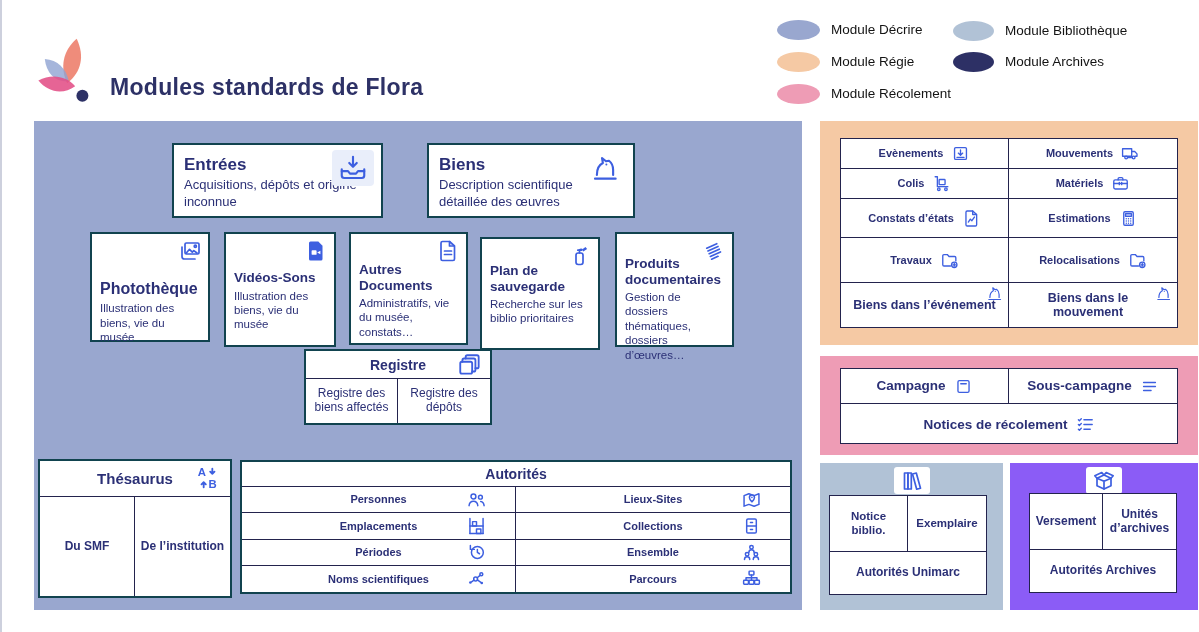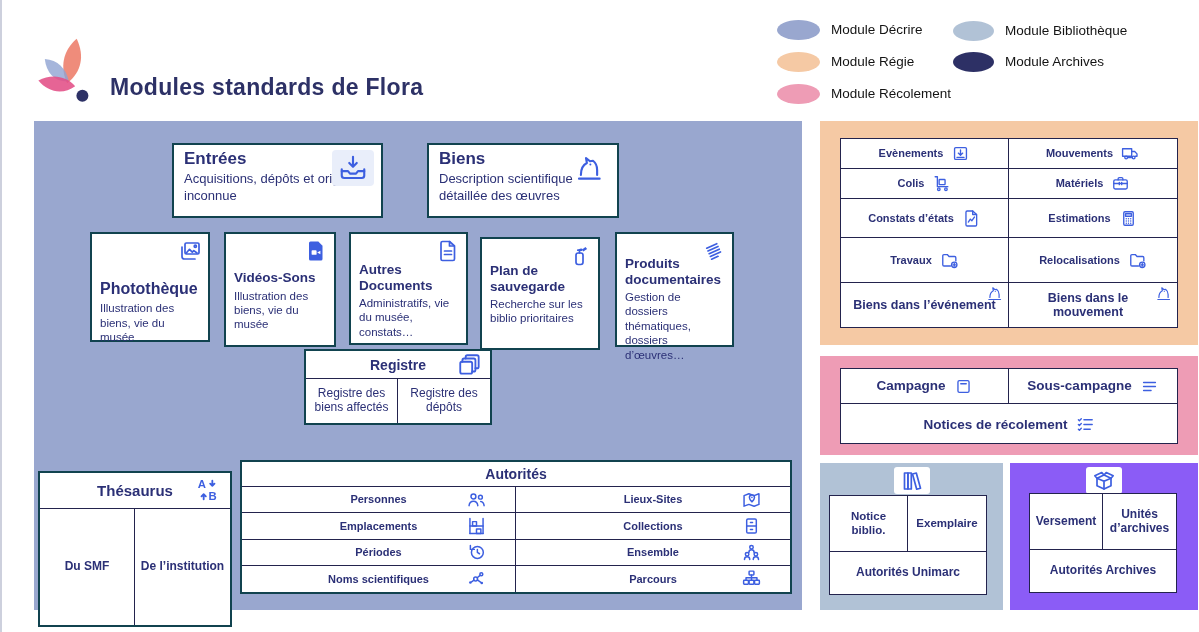--- a/index.html
+++ b/index.html
@@ -24,21 +24,21 @@
   
   .panel{position:absolute}
   .panel.decrire{left:32px;top:121px;width:768px;height:489px}
   .panel.regie{left:818px;top:121px;width:378px;height:224px}
   .panel.recolement{left:818px;top:356px;width:378px;height:99px}
   .panel.biblio{left:818px;top:463px;width:183px;height:147px}
   .panel.archives{left:1008px;top:463px;width:188px;height:147px}
 
   
   .box{position:absolute;background:#fff;border:2.6px solid var(--teal);color:var(--navy)}
-  .hero{padding:4px 10px}
+  .hero{padding:10px 10px}
   .hero-title{font-size:17px;font-weight:700;line-height:1.2}
   .hero-sub{font-size:13px;line-height:1.25;margin-top:2px;max-width:175px}
   .icon-tile{position:absolute;top:5px;right:7px;width:42px;height:36px;background:#e9eefa;border-radius:4px;display:flex;align-items:center;justify-content:center}
   .media{padding:6px 8px}
   .media .box-title{font-size:13.5px;font-weight:700;line-height:1.15}
   .media .box-sub{font-size:11.5px;line-height:1.25;margin-top:3px}
   .corner{position:absolute;top:5px;right:6px}
 
   
   .ttable{position:absolute;background:#fff;display:flex;flex-direction:column;color:var(--navy)}
@@ -279,21 +279,21 @@
     <div class="box hero" style="left:138px;top:22px;width:211px;height:75px">
       <div class="hero-title">Entrées</div>
       <div class="hero-sub">Acquisitions, dépôts et origine inconnue</div>
       <span class="icon-tile">
         <svg class="icon sz30">
             <use href="#i-inbox-download"></use>
           </svg>
       </span>
     </div>
 
-    <div class="box hero" style="left:393px;top:22px;width:192px;height:75px">
+    <div class="box hero" style="left:393px;top:22px;width:208px;height:75px">
       <div class="hero-title">Biens</div>
       <div class="hero-sub">Description scientifique détaillée des œuvres</div>
       <span class="icon-tile" style="background:transparent">
         <svg class="icon sz30">
             <use href="#i-horse"></use>
           </svg>
       </span>
     </div>
 
     <div class="box media" style="left:56px;top:111px;width:120px;height:110px">
@@ -346,21 +346,21 @@
       <div class="tgrid cols2">
         <div class="tcell fs12 br" style="font-weight:400">
             <span>Registre des biens affectés</span>
           </div>
         <div class="tcell fs12" style="font-weight:400">
             <span>Registre des dépôts</span>
           </div>
       </div>
     </div>
 
-    <div class="ttable teal" style="left:4px;top:350px;width:194px;height:156px">
+    <div class="ttable teal" style="left:4px;top:338px;width:194px;height:139px">
       <div class="thead fs15" style="height:36px">
         <span>Thésaurus</span>
         <svg class="icon sz26" style="position:absolute;right:9px;top:4px">
             <use href="#i-ab-sort"></use>
           </svg>
       </div>
       <div class="tgrid cols2">
         <div class="tcell fs12 br">
             <span>Du SMF</span>
           </div>

